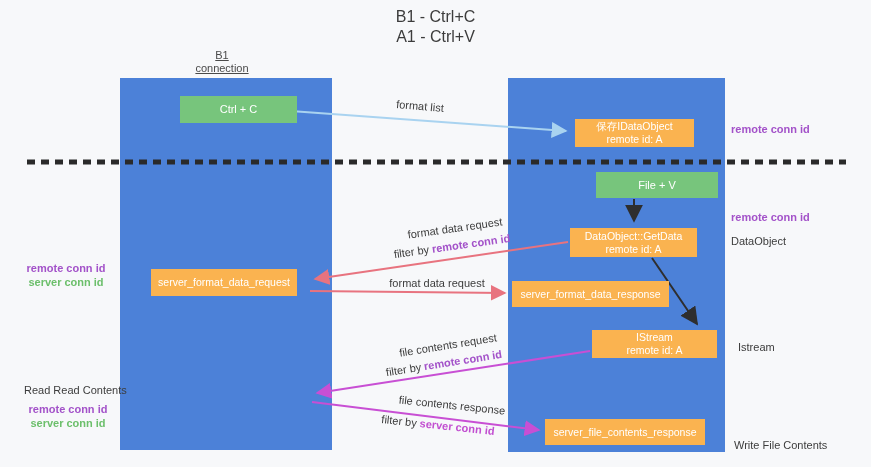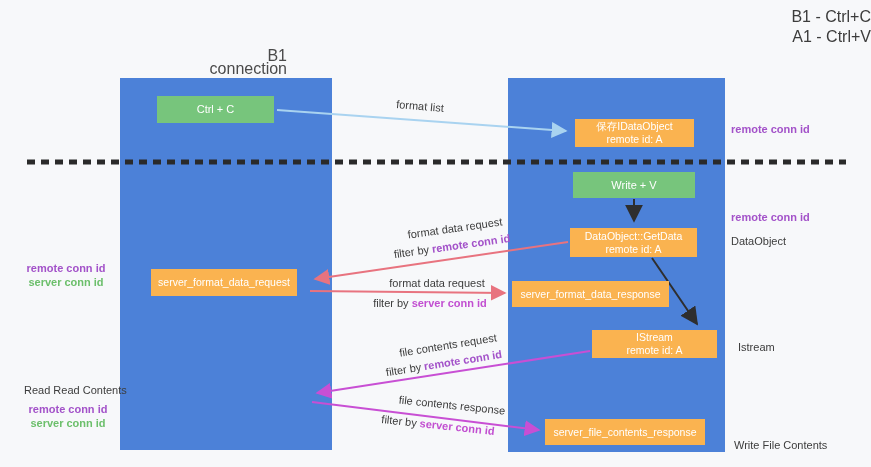--- a/index.html
+++ b/index.html
@@ -1,24 +1,24 @@
 <!DOCTYPE html>
 <html><head>
 <meta charset="utf-8">
 <style>
   html,body{margin:0;padding:0;}
   body{background:#f7f8fa;font-family:"Liberation Sans",sans-serif;}
   .canvas{position:relative;width:871px;height:467px;background:#f7f8fa;overflow:hidden;}
-  .title{position:absolute;left:0;right:0;top:7px;text-align:right;color:#3c3c3c;font-size:16px;line-height:20px;}
-  .col-label{position:absolute;text-align:right;color:#4a4a4a;font-size:16px;line-height:13px;white-space:nowrap;}
+  .title{position:absolute;left:0;right:0;top:7px;text-align:center;color:#3c3c3c;font-size:16px;line-height:20px;}
+  .col-label{position:absolute;text-align:center;color:#4a4a4a;font-size:11px;line-height:13px;white-space:nowrap;text-decoration:underline;}
   .col{position:absolute;background:#4C81D8;}
   .box{position:absolute;display:flex;flex-direction:column;align-items:center;justify-content:center;
        color:#ffffff;font-size:11px;line-height:13px;text-align:center;white-space:nowrap;}
   .box.small{font-size:10.5px;}
-  .green{background:#77C57C;}
+  .green{background:#77C57C;margin-left:23px;}
   .orange{background:#FAB350;}
   .lbl{position:absolute;font-size:11px;line-height:13px;color:#3c3c3c;white-space:nowrap;text-align:center;}
   .purple{color:#A352C9;font-weight:bold;}
   .greent{color:#6CBF6B;font-weight:bold;}
   .magenta{color:#C24FD1;font-weight:bold;}
   .pre{margin-right:3px;}
   svg.overlay{position:absolute;left:0;top:0;pointer-events:none;}
 </style>
 </head>
 <body>
@@ -66,21 +66,21 @@
   <div class="box green" style="left:157px;top:96px;width:117px;height:27px;">
     <div>Ctrl + C</div>
   </div>
 
   <div class="box orange small" style="left:575px;top:119px;width:119px;height:28px;">
     <div>保存IDataObject</div>
     <div>remote id: A</div>
   </div>
 
   <div class="box green" style="left:573px;top:172px;width:122px;height:26px;">
-    <div>Write + V</div>
+    <div>File + V</div>
   </div>
 
   <div class="box orange small" style="left:570px;top:228px;width:127px;height:29px;">
     <div>DataObject::GetData</div>
     <div>remote id: A</div>
   </div>
 
   <div class="box orange small" style="left:151px;top:269px;width:146px;height:27px;">
     <div>server_format_data_request</div>
   </div>
@@ -100,23 +100,20 @@
   </div>
 
   <div class="lbl" style="left:370px;top:100px;width:100px;transform:rotate(5deg);">format list</div>
 
   <div class="lbl" style="left:385px;top:222px;width:140px;transform:rotate(-8deg);">format data request</div>
   <div class="lbl" style="left:372px;top:240px;width:160px;transform:rotate(-8deg);">
     <span class="pre">filter by</span><span class="purple">remote conn id</span>
   </div>
 
   <div class="lbl" style="left:367px;top:277px;width:140px;">format data request</div>
-  <div class="lbl" style="left:350px;top:297px;width:160px;">
-    <span class="pre">filter by</span><span class="magenta">server conn id</span>
-  </div>
 
   <div class="lbl" style="left:378px;top:339px;width:140px;transform:rotate(-9deg);">file contents request</div>
   <div class="lbl" style="left:364px;top:357px;width:160px;transform:rotate(-9deg);">
     <span class="pre">filter by</span><span class="purple">remote conn id</span>
   </div>
 
   <div class="lbl" style="left:382px;top:399px;width:140px;transform:rotate(6deg);">file contents response</div>
   <div class="lbl" style="left:358px;top:419px;width:160px;transform:rotate(6deg);">
     <span class="pre">filter by</span><span class="magenta">server conn id</span>
   </div>

